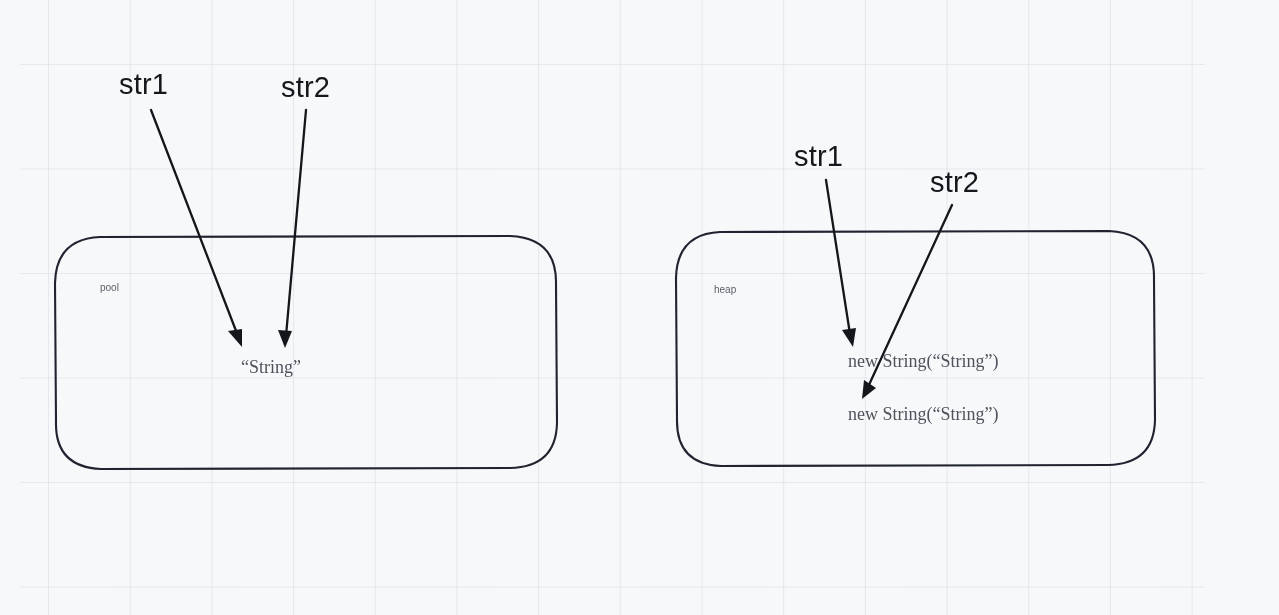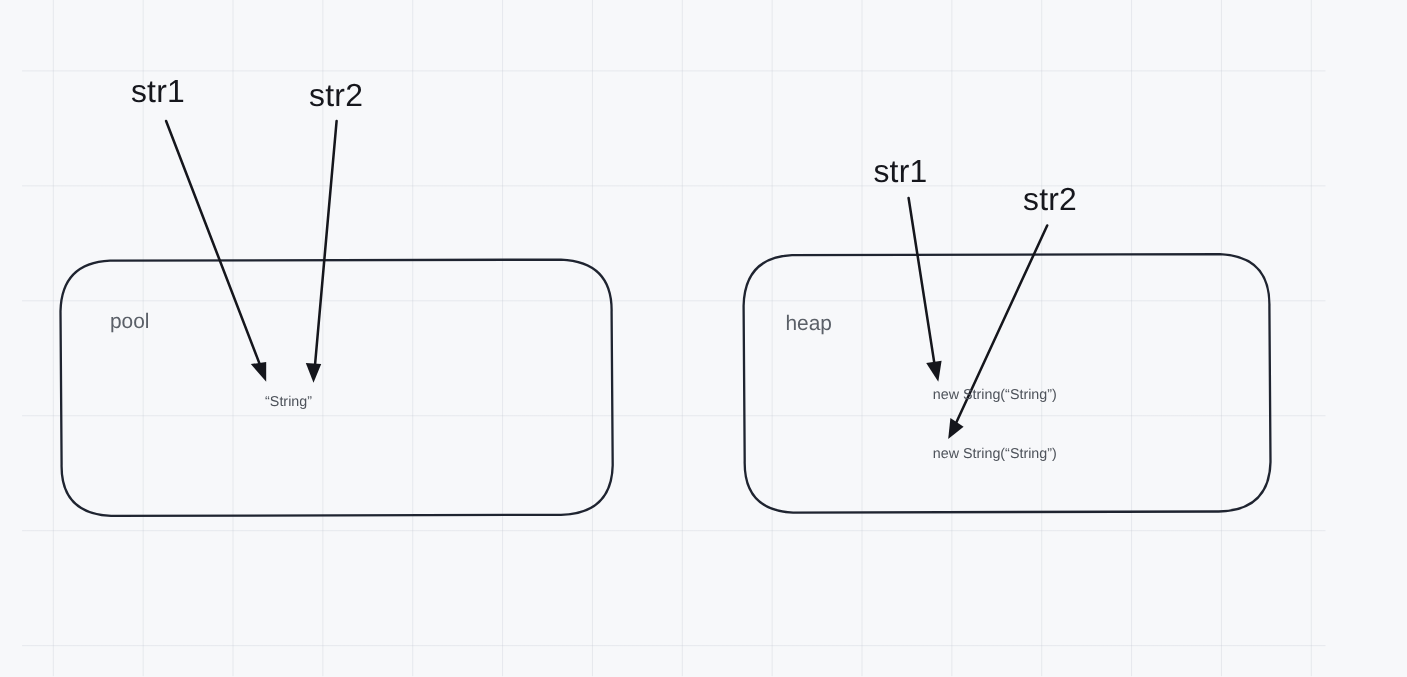--- a/index.html
+++ b/index.html
@@ -59,29 +59,29 @@
     font-family: "Liberation Sans", sans-serif;
     font-size: 29px;
     color: #16171d;
     letter-spacing: 0.2px;
     white-space: nowrap;
     line-height: 1;
   }
   .region-label {
     position: absolute;
     font-family: "Liberation Sans", sans-serif;
-    font-size: 19px;
+    font-size: 10px;
     color: #5b6068;
     white-space: nowrap;
     line-height: 1;
   }
   .value-label {
     position: absolute;
-    font-family: Liberation Sans, sans-serif;
-    font-size: 13px;
+    font-family: Liberation Serif, serif;
+    font-size: 18px;
     color: #4e535b;
     white-space: nowrap;
     line-height: 1;
   }
 </style>
 </head>
 <body>
 
 <div id="canvas-root">
 

